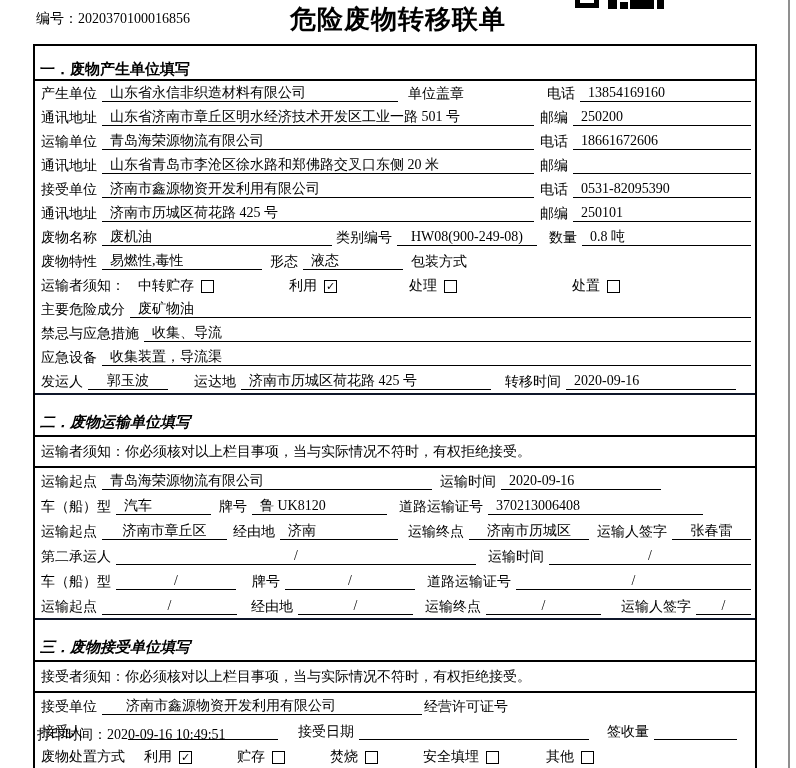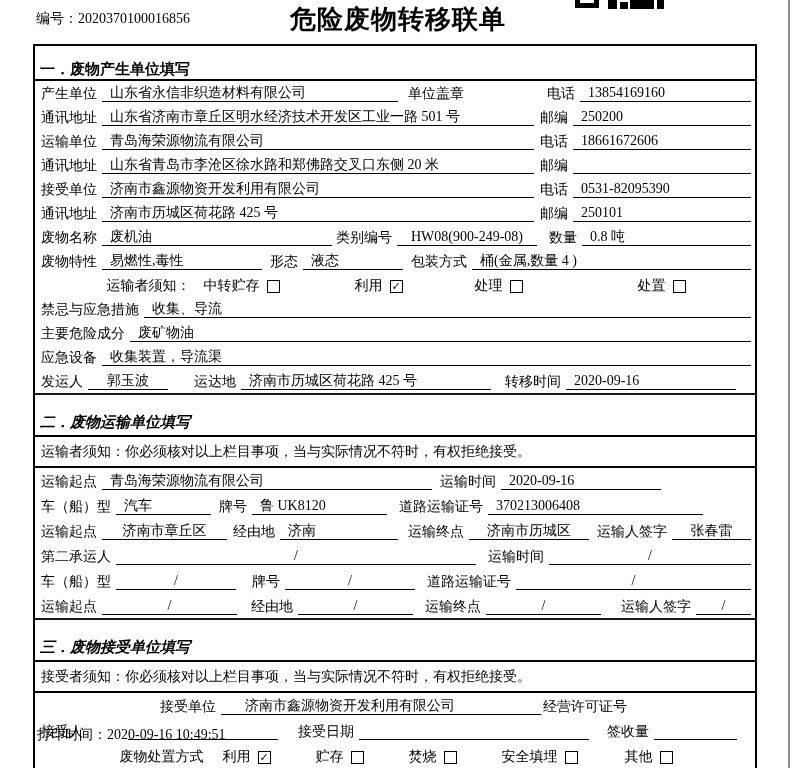--- a/index.html
+++ b/index.html
@@ -17,21 +17,21 @@
   .qr .b4 { position: absolute; left: 82px; top: 0; width: 7px; height: 9px; background: #000; }
 
   .edge-line { position: absolute; left: 788px; top: 0; width: 2px; height: 768px; background: #8f8f8f; }
 
   .form-box { position: absolute; left: 33px; top: 44px; width: 724px; border: 2px solid #000; background: #fff; }
 
   .sec-h { font-weight: bold; font-size: 15px; padding: 14px 5px 1px; border-bottom: 2px solid #000; line-height: 18px; }
   .sec-h.mid { border-top: 2px solid #0f172a; padding: 18px 5px 4px; font-style: italic; }
   .notice { display: flex; align-items: center; height: 31px; padding: 0 6px; border-bottom: 2px solid #000; font-size: 14px; white-space: nowrap; }
 
-  .r { display: flex; align-items: flex-end; height: 24px; padding: 0 4px 3px 4px; font-size: 14px; justify-content: center; }
+  .r { display: flex; align-items: flex-end; height: 24px; padding: 0 4px 3px 4px; font-size: 14px; }
   .sB .r, .sC .r { height: 25px; }
   .lbl { white-space: nowrap; padding: 0 5px 0 2px; line-height: 16px; }
   .val { border-bottom: 1px solid #000; white-space: nowrap; padding: 0 2px 0 8px; line-height: 16px; min-height: 16px; overflow: hidden; }
   .val.c { text-align: center; padding: 0 2px; }
   .grow { flex: 1; }
 
   .opt { display: flex; align-items: center; white-space: nowrap; }
   .opt-lbl { line-height: 16px; }
   .cb { display: inline-block; width: 13px; height: 13px; border: 1px solid #000; margin-left: 7px; font-size: 11px; line-height: 12px; text-align: center; font-family: "DejaVu Sans", sans-serif; }
 
@@ -109,21 +109,20 @@
       <span class="lbl" style="margin-left:10px">数量</span>
       <span class="val grow">0.8 吨</span>
     </div>
 
     <div class="r">
       <span class="lbl">废物特性</span>
       <span class="val" style="width:160px">易燃性,毒性</span>
       <span class="lbl" style="margin-left:6px">形态</span>
       <span class="val" style="width:100px">液态</span>
       <span class="lbl" style="margin-left:6px">包装方式</span>
-      <span class="val grow">桶(金属,数量 4 )</span>
     </div>
 
     <div class="r">
       <span class="lbl">运输者须知：</span>
       <span class="opt" style="margin-left:8px">
         <span class="opt-lbl">中转贮存</span>
         <span class="cb"></span>
       </span>
       <span class="opt" style="margin-left:75px">
         <span class="opt-lbl">利用</span>
@@ -133,27 +132,27 @@
         <span class="opt-lbl">处理</span>
         <span class="cb"></span>
       </span>
       <span class="opt" style="margin-left:115px">
         <span class="opt-lbl">处置</span>
         <span class="cb"></span>
       </span>
     </div>
 
     <div class="r">
+      <span class="lbl">主要危险成分</span>
+      <span class="val grow">废矿物油</span>
+    </div>
+
+    <div class="r">
       <span class="lbl">禁忌与应急措施</span>
       <span class="val grow">收集、导流</span>
-    </div>
-
-    <div class="r">
-      <span class="lbl">主要危险成分</span>
-      <span class="val grow">废矿物油</span>
     </div>
 
     <div class="r">
       <span class="lbl">应急设备</span>
       <span class="val grow">收集装置，导流渠</span>
     </div>
 
     <div class="r">
       <span class="lbl">发运人</span>
       <span class="val c" style="width:80px">郭玉波</span>

